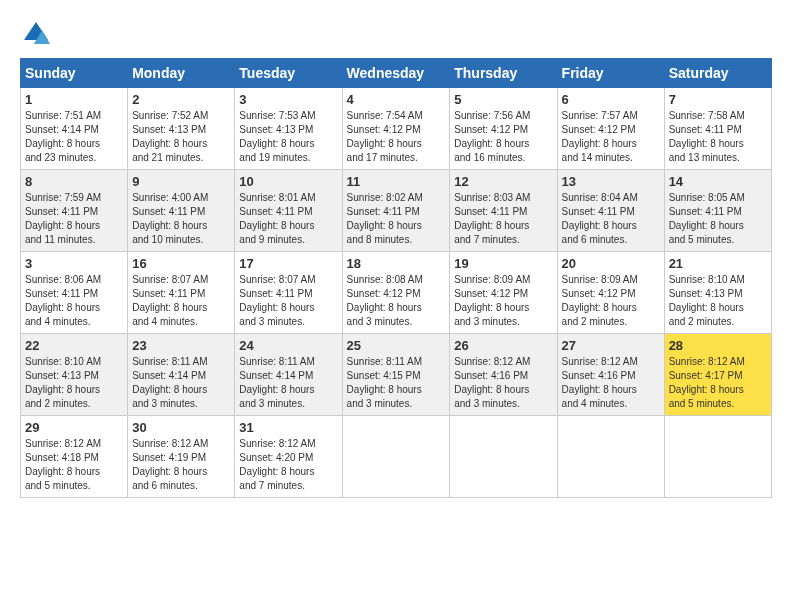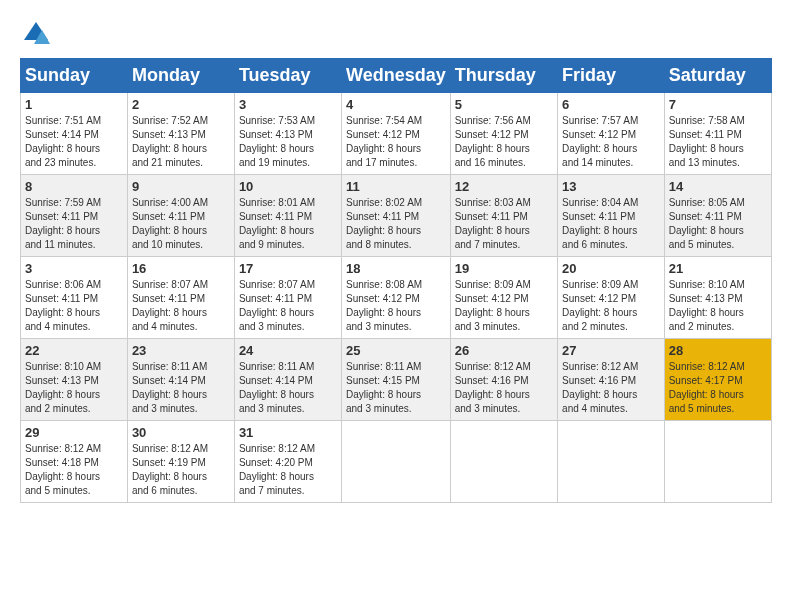--- a/index.html
+++ b/index.html
@@ -50,21 +50,21 @@
     .calendar {
       width: 100%;
       border-collapse: collapse;
       font-size: 11px;
     }
     .calendar th {
       background: #2a6db5;
       color: #fff;
       padding: 6px 4px;
       text-align: left;
-      font-size: 18px;
+      font-size: 14px;
       font-weight: bold;
       border: 1px solid #2a6db5;
     }
     .calendar td {
       border: 1px solid #ccc;
       vertical-align: top;
       padding: 4px;
       width: 108px;
       min-height: 80px;
       background: #fff;
@@ -364,21 +364,21 @@
       </td>
         <td style="background: rgb(240, 240, 240);">
         <span class="day-num">27</span>
         <div class="day-info">
           <span>Sunrise: </span><span>8:12 AM</span><br>
           <span>Sunset: </span><span>4:16 PM</span><br>
           <span>Daylight: </span><span>8 hours</span><br>
           <span>and 4 minutes.</span>
         </div>
       </td>
-        <td style="background: #eab308;">
+        <td style="background: #fde047;">
         <span class="day-num">28</span>
         <div class="day-info">
           <span>Sunrise: </span><span>8:12 AM</span><br>
           <span>Sunset: </span><span>4:17 PM</span><br>
           <span>Daylight: </span><span>8 hours</span><br>
           <span>and 5 minutes.</span>
         </div>
       </td>
       </tr>
       <tr>

